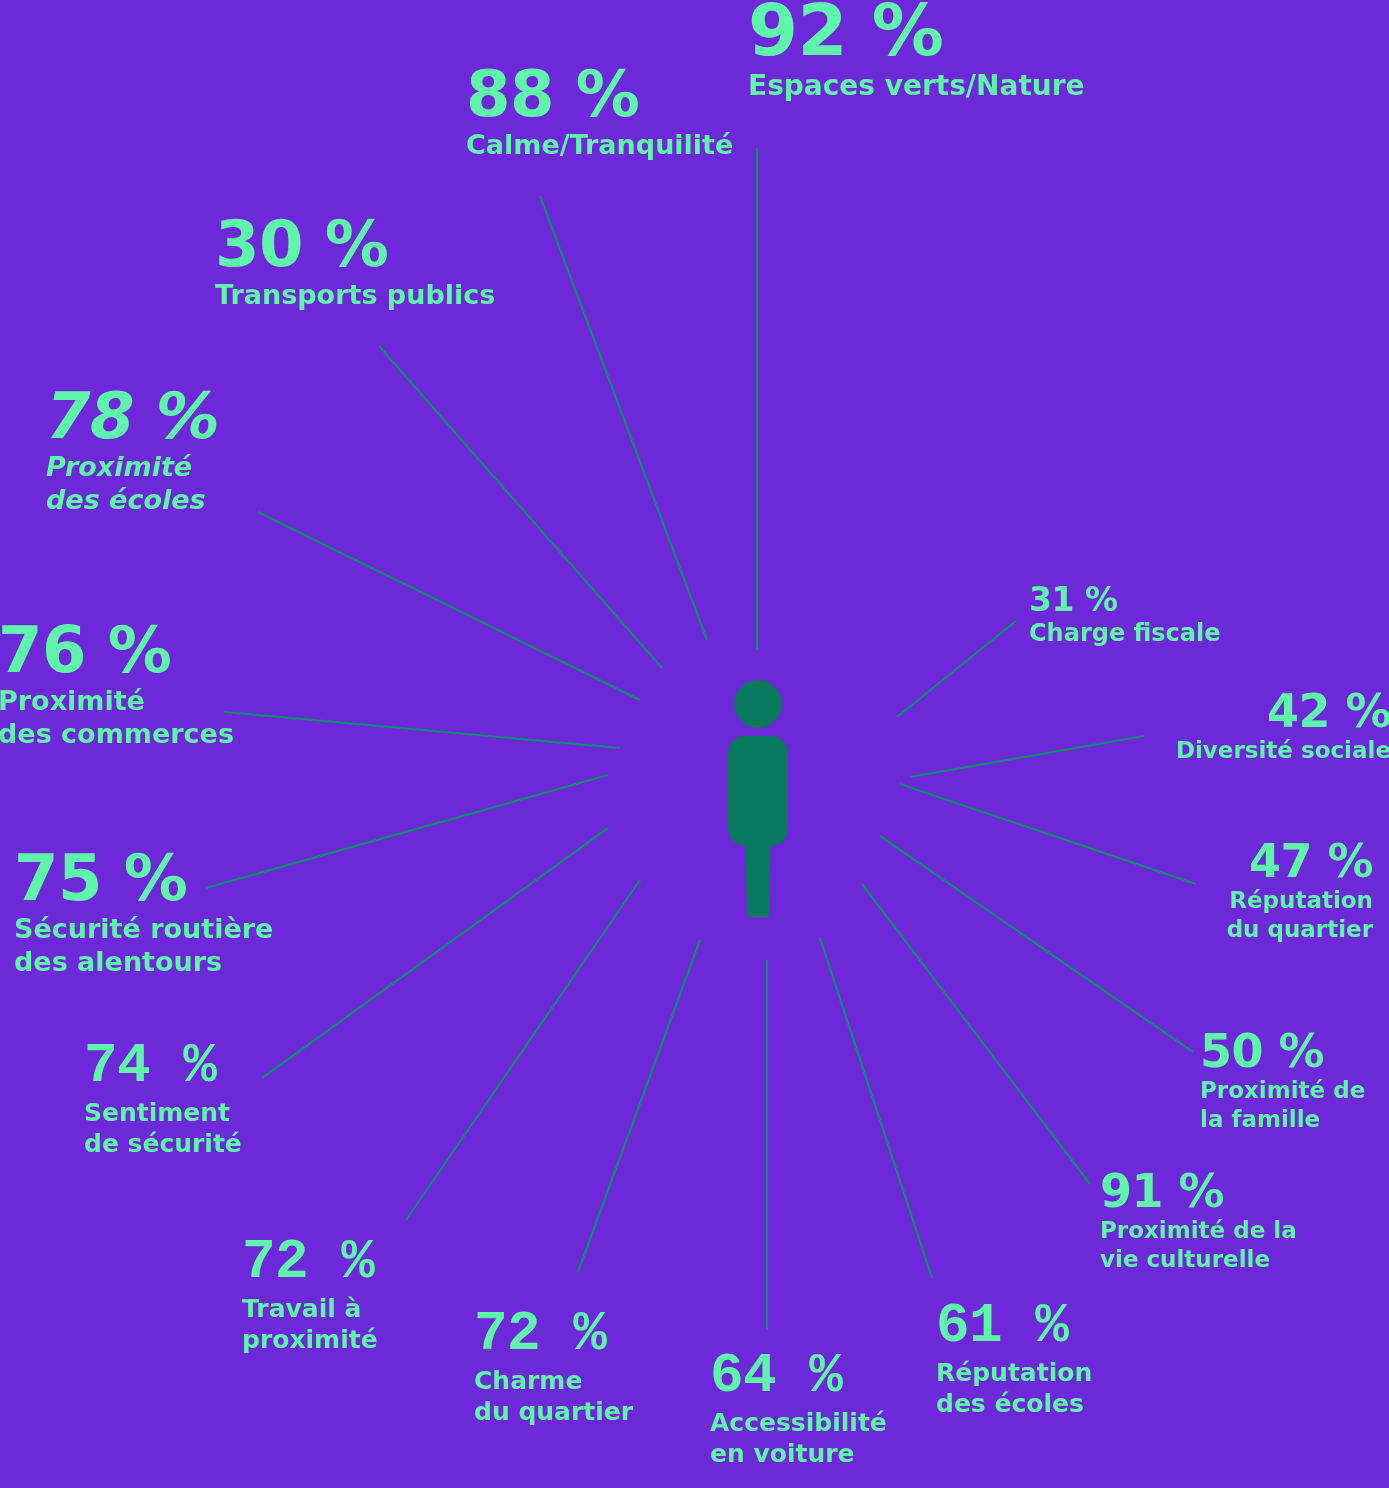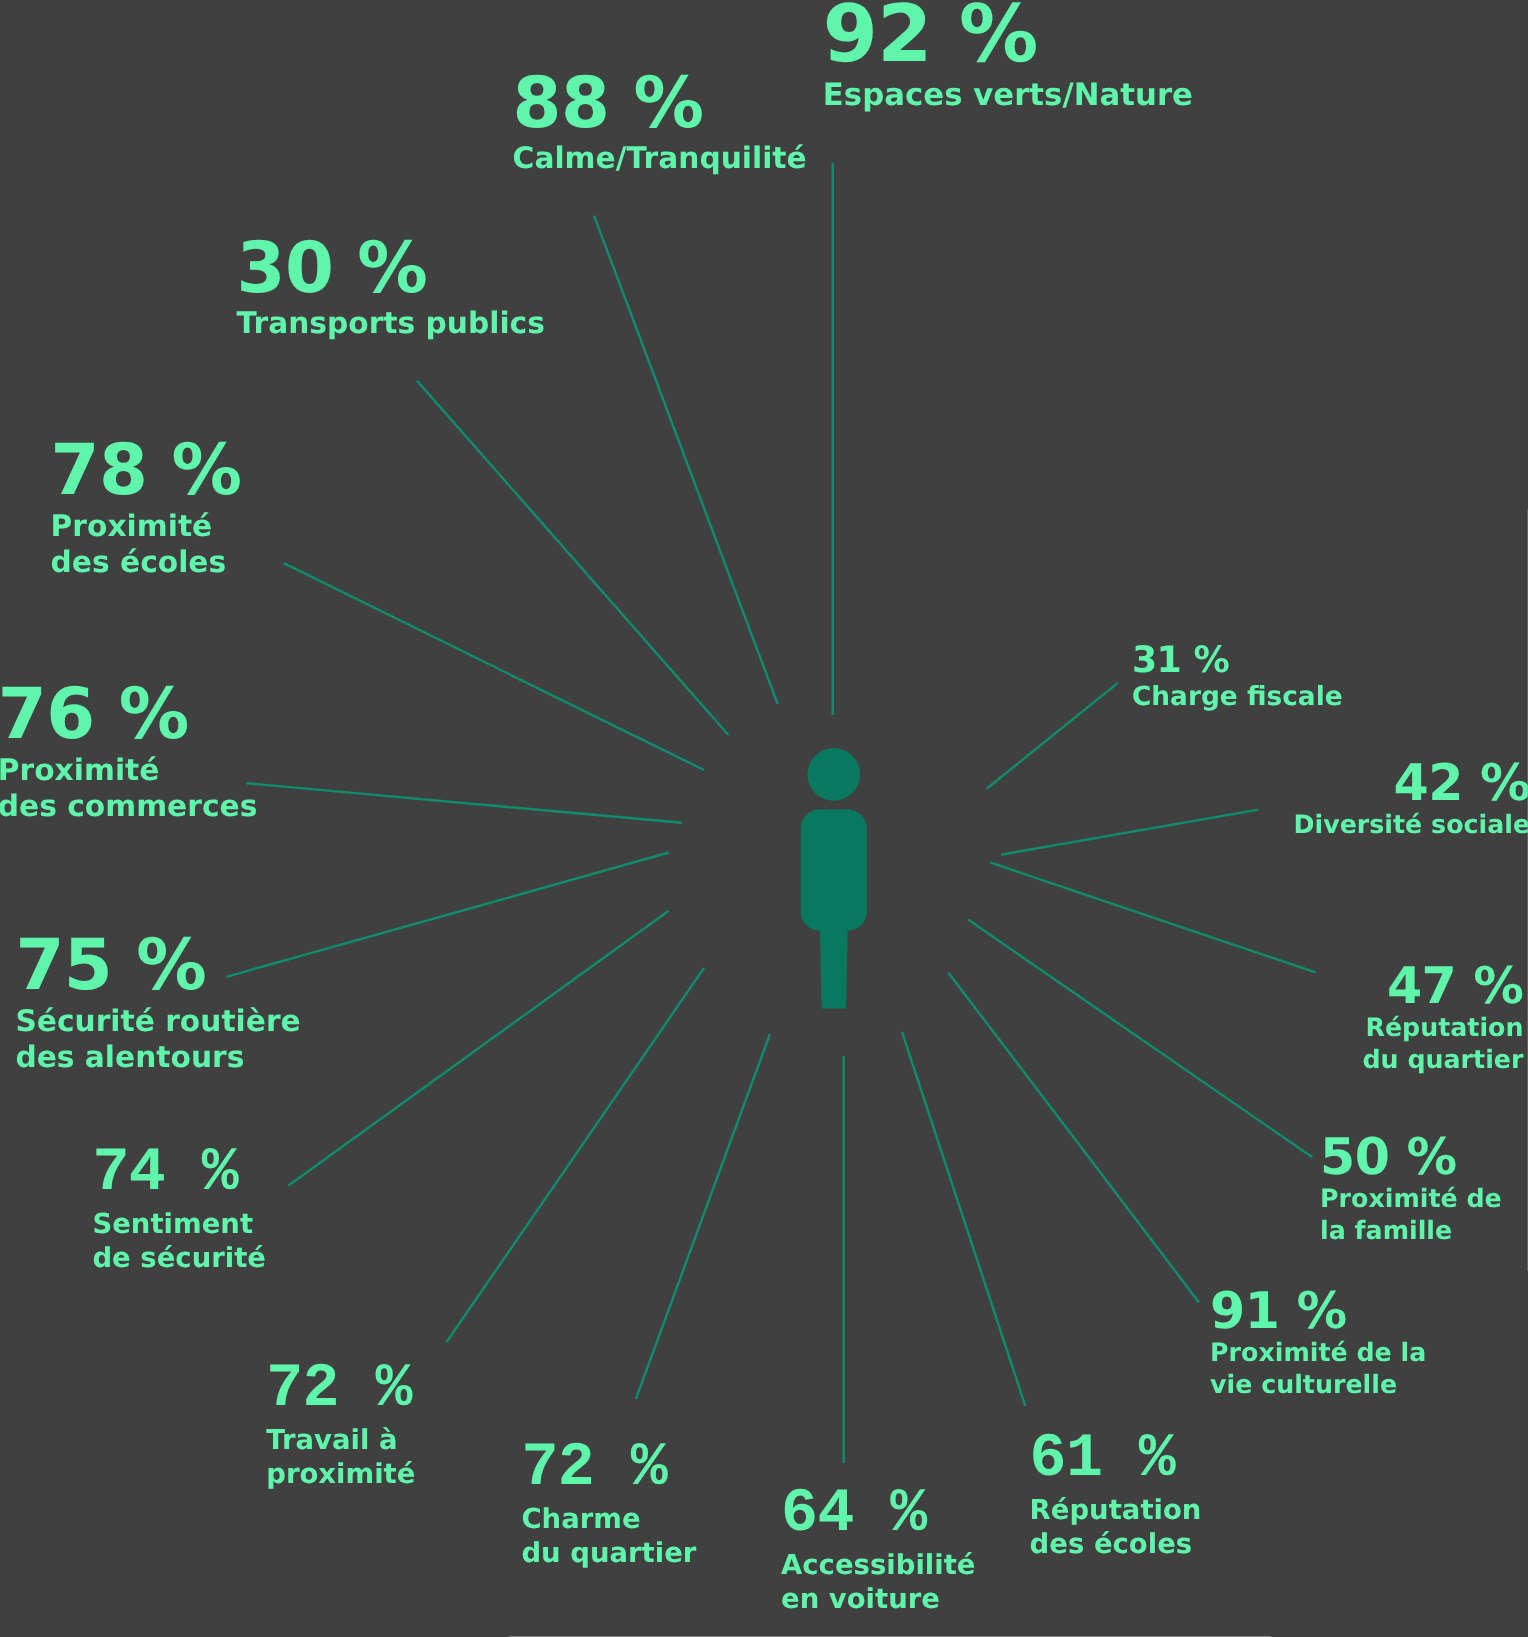--- a/index.html
+++ b/index.html
@@ -7,21 +7,21 @@
     padding: 0;
     background: #ffffff;
   }
   body {
     font-family: "DejaVu Sans", sans-serif;
   }
   #canvas {
     position: relative;
     width: 1389px;
     height: 1488px;
-    background: #404040;
+    background: #6d28d9;
     overflow: hidden;
   }
   #rays {
     position: absolute;
     left: 0;
     top: 0;
     width: 1389px;
     height: 1488px;
     pointer-events: none;
   }
@@ -124,21 +124,21 @@
   <div class="item sz-lg align-l" style="left:466px; top:62px;">
     <span class="pct">88 %</span>
     <span class="lbl">Calme/Tranquilité</span>
   </div>
 
   <div class="item sz-lg align-l" style="left:215px; top:212px;">
     <span class="pct">30 %</span>
     <span class="lbl">Transports publics</span>
   </div>
 
-  <div class="item sz-lg align-l" style="left:46px; top:396px;">
+  <div class="item sz-lg align-l" style="left:46px; top:384px;font-style:italic;">
     <span class="pct">78 %</span>
     <span class="lbl">Proximité
 des écoles</span>
   </div>
 
   <div class="item sz-lg align-l" style="left:-2px; top:618px;">
     <span class="pct">76 %</span>
     <span class="lbl">Proximité
 des commerces</span>
   </div>
@@ -184,21 +184,21 @@
     <span class="lbl">Proximité de la
 vie culturelle</span>
   </div>
 
   <div class="item sz-sm align-l" style="left:1200px; top:1028px;">
     <span class="pct">50 %</span>
     <span class="lbl">Proximité de
 la famille</span>
   </div>
 
-  <div class="item sz-sm align-r" style="right:4px; top:838px;margin-top:35px;">
+  <div class="item sz-sm align-r" style="right:16px; top:838px;">
     <span class="pct">47 %</span>
     <span class="lbl">Réputation
 du quartier</span>
   </div>
 
   <div class="item sz-sm align-r" style="right:-2px; top:688px;">
     <span class="pct">42 %</span>
     <span class="lbl">Diversité sociale</span>
   </div>
 

